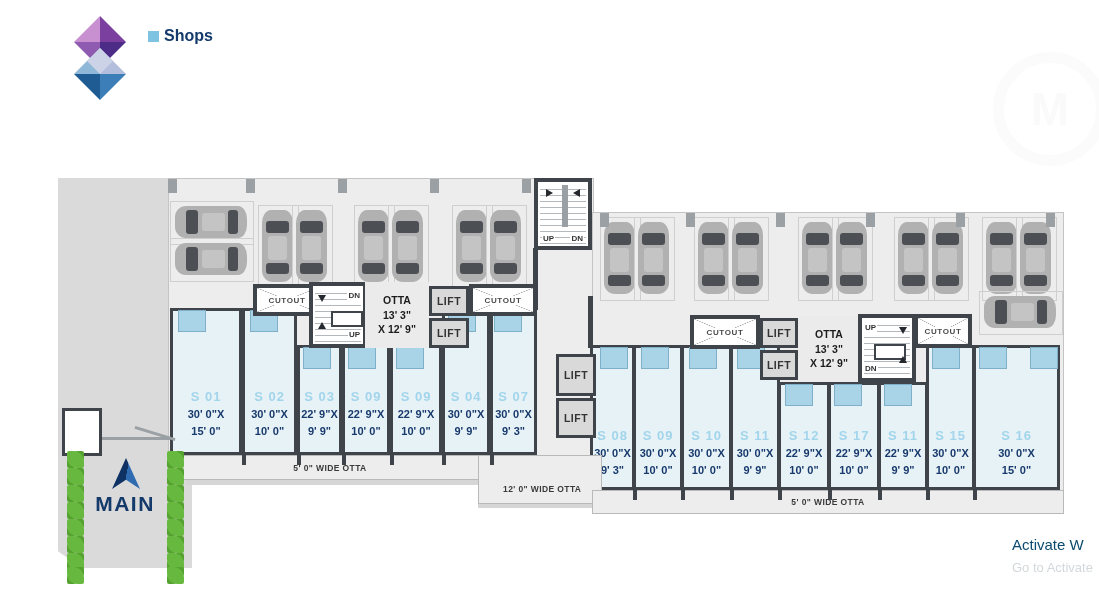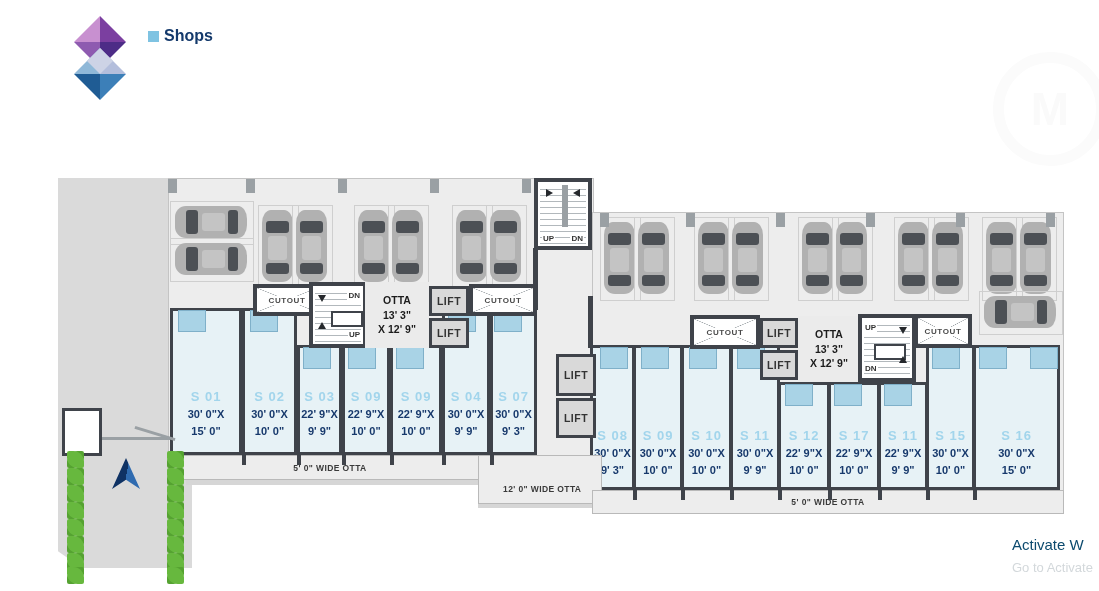--- a/index.html
+++ b/index.html
@@ -169,20 +169,21 @@
     <span class="lbl" style="left:2px;bottom:5px">DN</span>
   </div>
   <div class="abs cutout" style="left:914px;top:314px;width:58px;height:34px">
     <span class="clabel">CUTOUT</span>
   </div>
 
   <div class="abs" style="left:62px;top:408px;width:34px;height:42px;border:3px solid #3f434a;background:#fff;z-index:4"></div>
   <div class="gline" style="left:96px;top:437px;width:74px;height:3px"></div>
   <div class="gline" style="left:134px;top:432px;width:42px;height:3px;transform:rotate(17deg)"></div>
   <div id="entry-arrow" class="abs" style="left:112px;top:458px"></div>
+  <div class="abs entry-t" style="left:65px;top:492px">MAIN</div>
 
 <div class="unit" style="left: 170px; top: 308px; width: 72px; height: 147px; padding-bottom: 13px;">
       <div class="sid">S 01</div>
       <div class="dims">
         <div>30' 0"X</div>
         <div>15' 0"</div>
       </div>
     </div>
     <div class="unit" style="left: 242px; top: 308px; width: 55px; height: 147px; padding-bottom: 13px;">
       <div class="sid">S 02</div>

